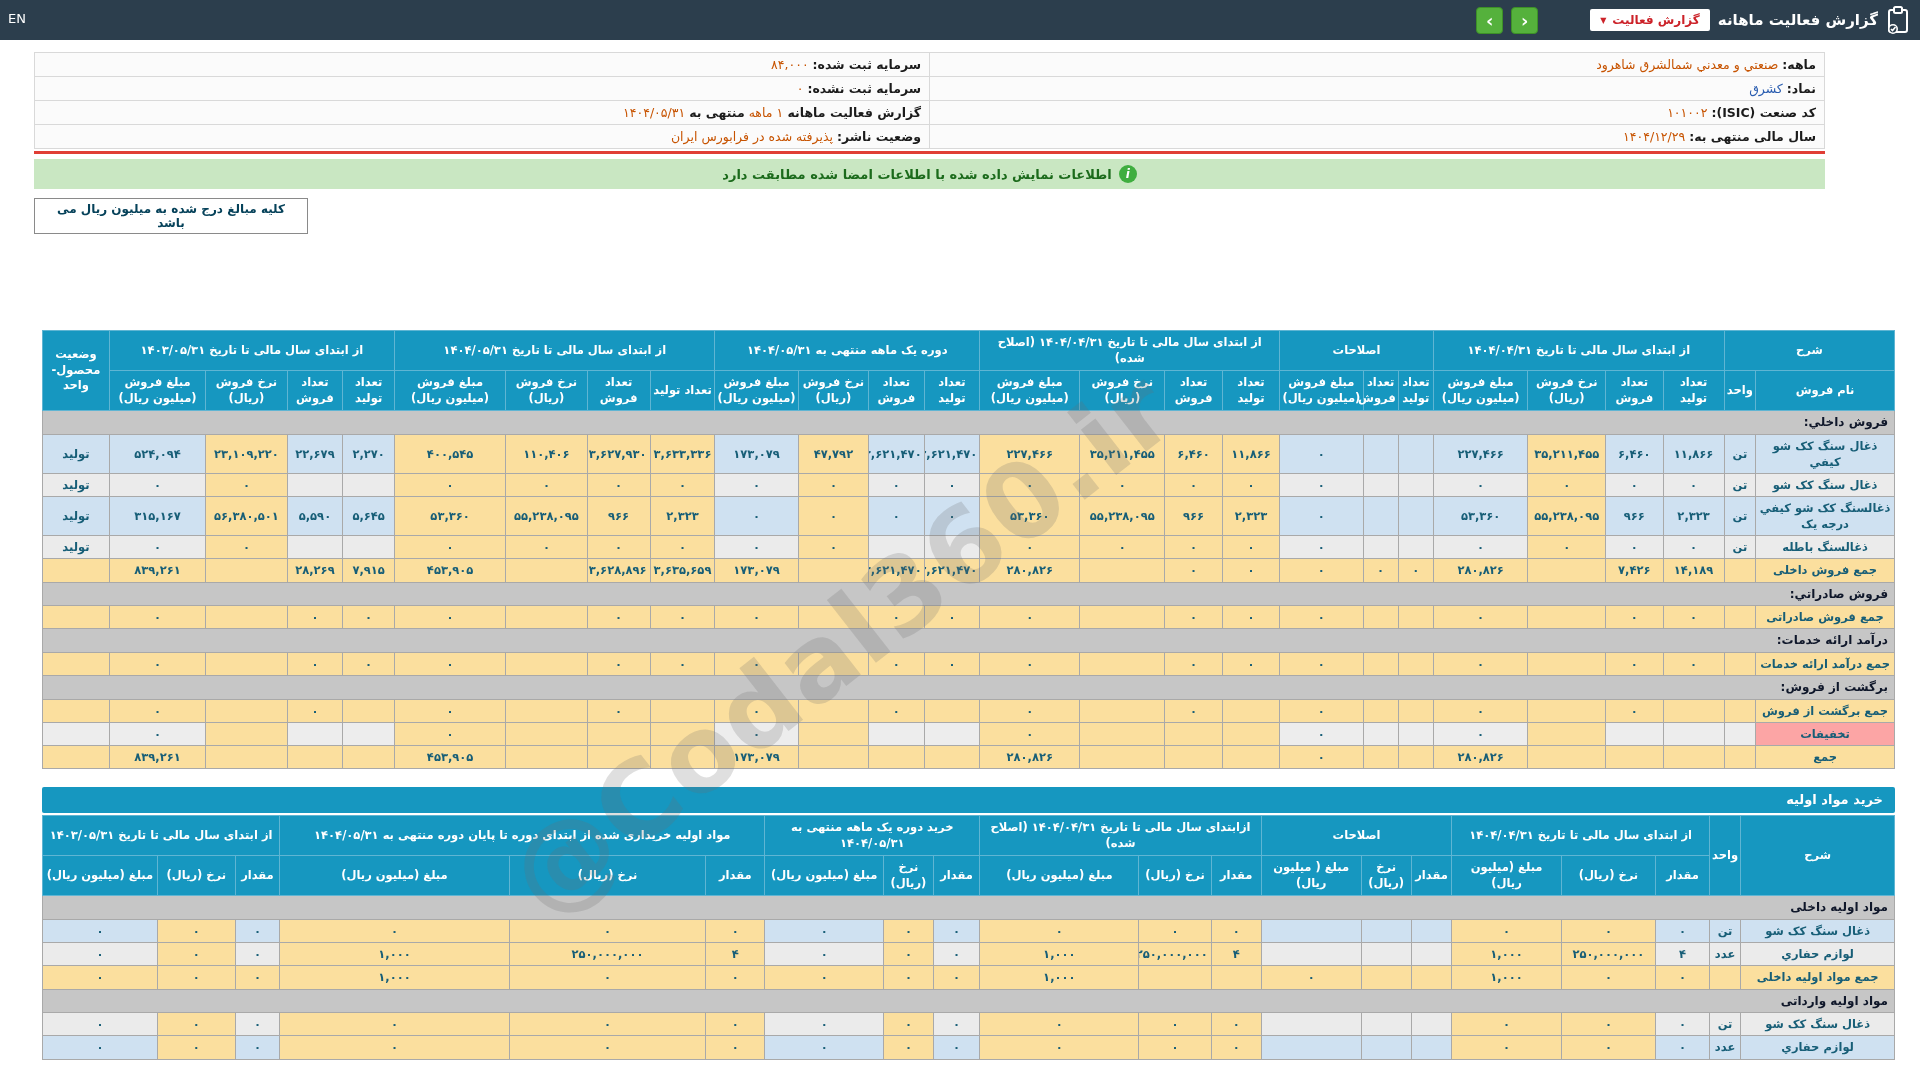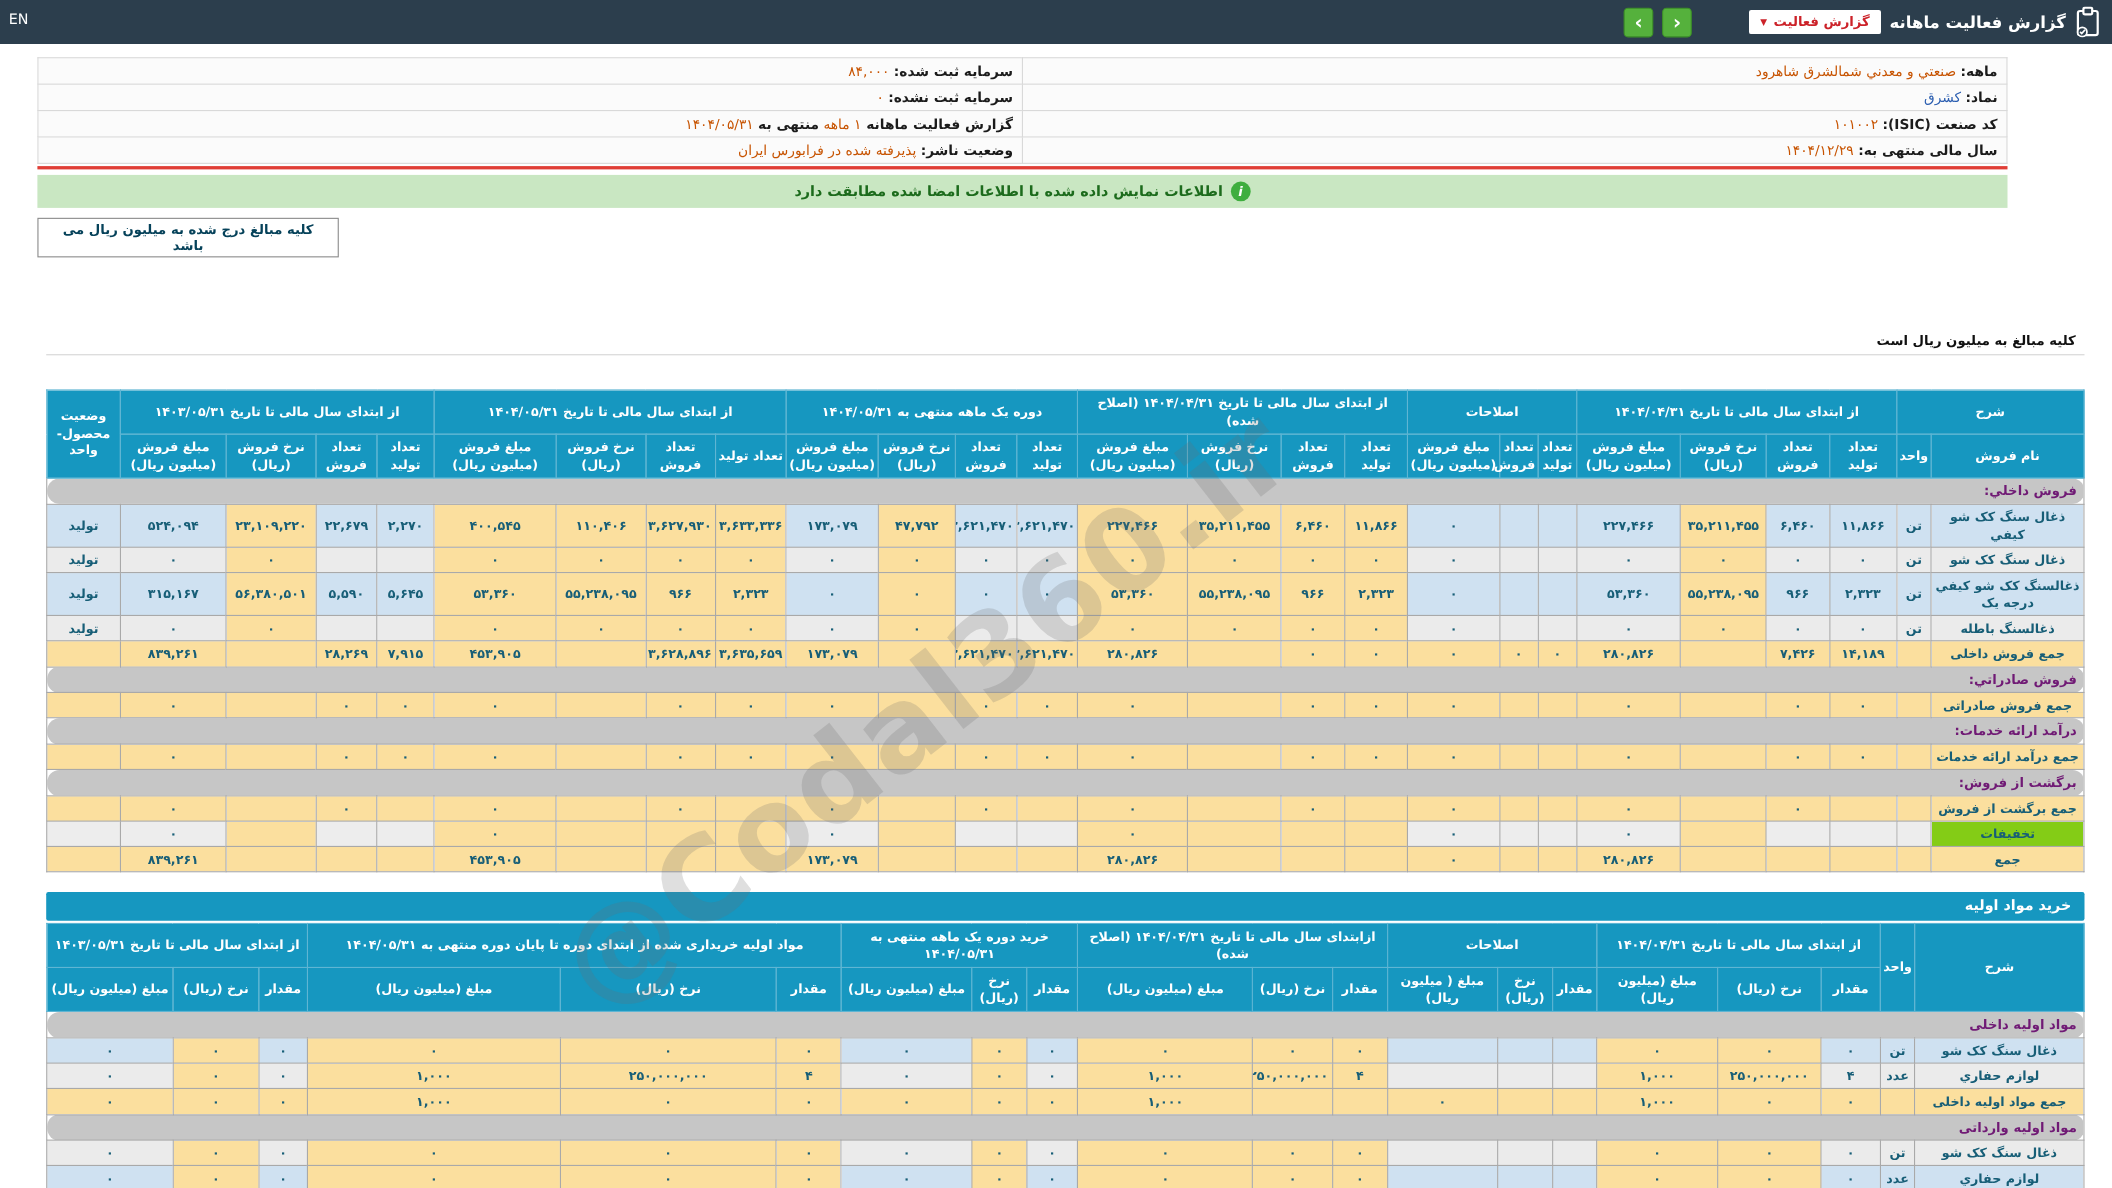--- a/index.html
+++ b/index.html
@@ -44,26 +44,26 @@
   .sec-note { background:#fff; border-bottom:1px solid #d5d5d5; font-size:12px;
     font-weight:700; color:#111; padding:4px 8px 5px; }
   .t1-spacer { height:31px; }
   table.data { width:100%; border-collapse:collapse; table-layout:fixed; }
   table.data th { background:#1697c0; border:1px solid #5fb5d3; color:#fff;
     font-size:11.5px; font-weight:700; padding:4px 2px; line-height:1.35; }
   table.data td { border:1px solid #a9a9a9; font-size:11.5px; font-weight:700;
     color:#175e77; text-align:center; padding:3px 3px; height:22px; line-height:1.4;
     overflow:hidden; }
   td.name { text-align:right; color:#093e58; font-size:12px; padding-right:6px; }
-  tr.sec td { background:#c6c6c6; color:#701a75; text-align:right; font-size:12px;
-    padding-right:6px;border-radius:11px; }
+  tr.sec td { background:#c6c6c6; color:#0f172a; text-align:right; font-size:12px;
+    padding-right:6px; }
   .st-blue td { background:#cfe1f1; }
   .st-gray td { background:#ebebeb; }
   .st-plain td { background:#ededed; }
-  .st-plain td.name { background:#84cc16; }
+  .st-plain td.name { background:#fca5a5; }
   table.data td.y { background:#fbdf9e; }
   tr.sum td { background:#fbdf9e; }
   .gap18 { height:18px; }
   
   .watermark { position:absolute; left:350px; top:90px; width:900px; height:640px;
     pointer-events:none; z-index:5; display:flex; align-items:center; justify-content:center; }
   .watermark span { direction:ltr; transform:rotate(-38deg); font-size:105px;
     font-weight:700; color:rgba(110,110,110,0.22); white-space:nowrap; letter-spacing:2px; }
 </style>
 </head>
@@ -118,21 +118,20 @@
   </div>
   <div class="unit-note">کلیه مبالغ درج شده به میلیون ریال می باشد</div>
 </div>
 
 <div class="content">
   <div class="watermark">
       <span>@Codal360.ir</span>
     </div>
 
   <div class="t1-spacer" style="height:65px"></div>
-  <div class="sec-note">کلیه مبالغ به میلیون ریال است</div>
   <div class="t1-spacer"></div>
 
   <table class="data" id="tbl1">
       <colgroup>
         <col style="width:7.5%">
         <col style="width:1.7%">
         <col style="width:3.3%">
         <col style="width:3.1%">
         <col style="width:4.2%">
         <col style="width:5.1%">

